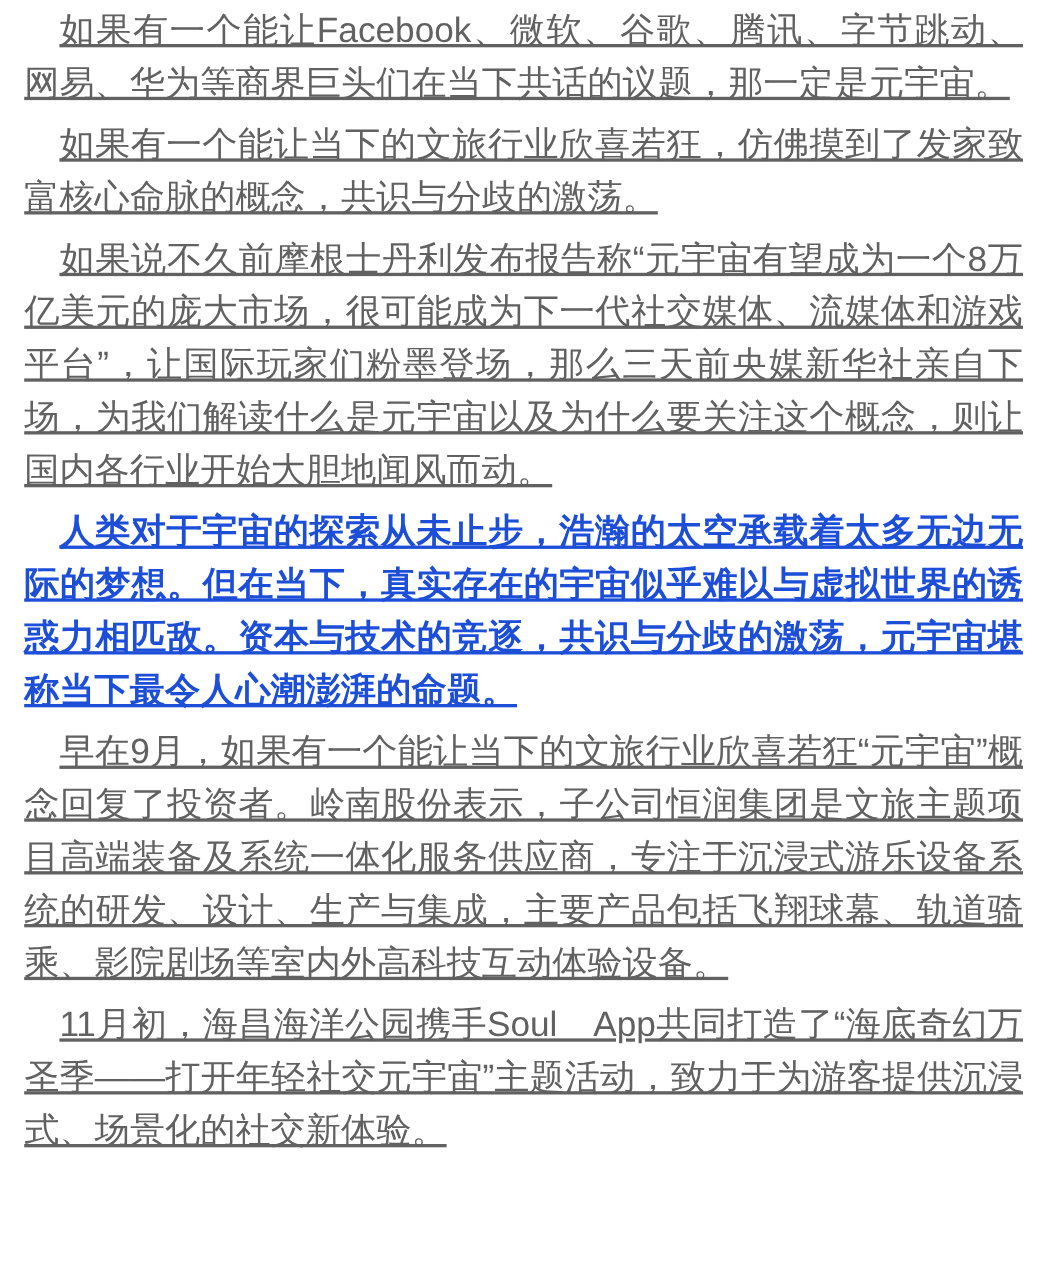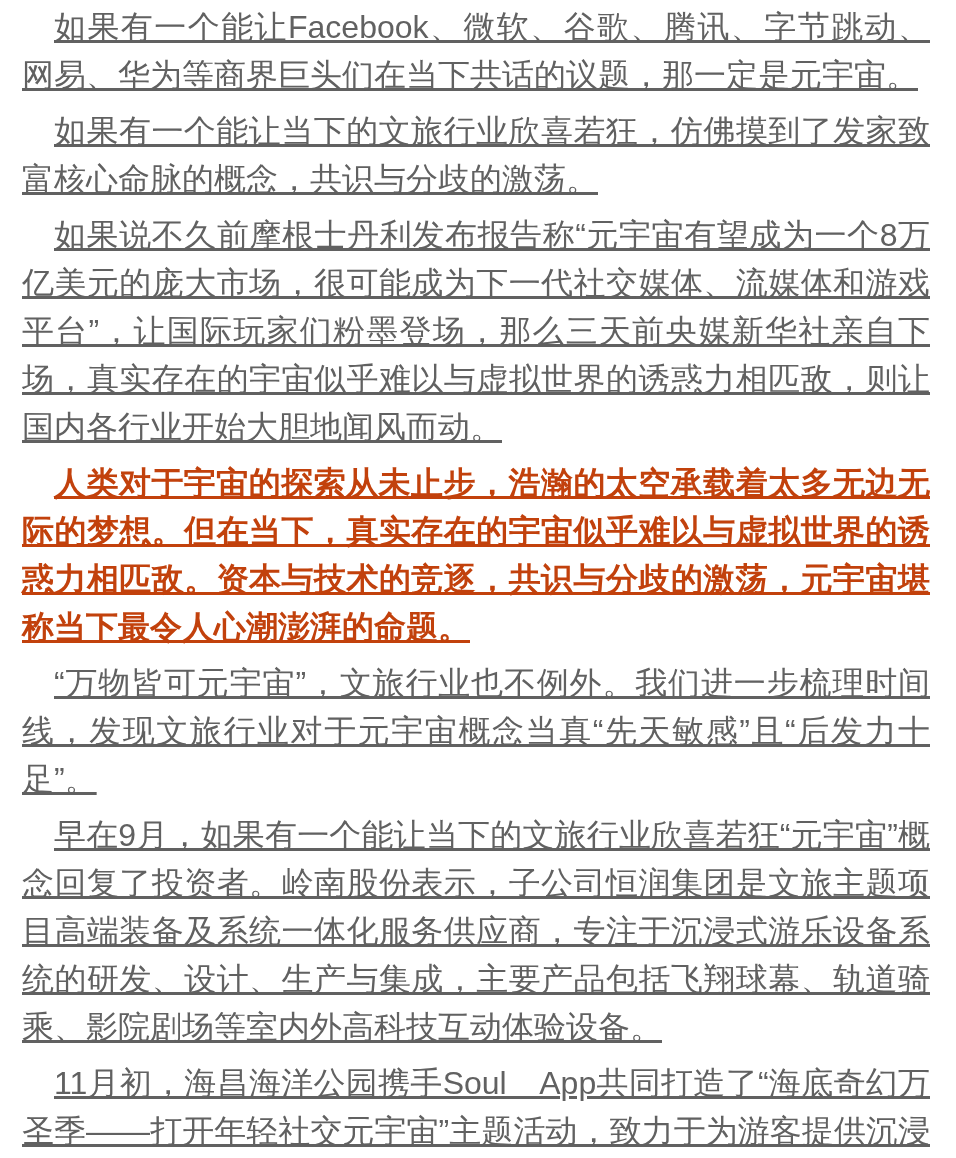--- a/index.html
+++ b/index.html
@@ -25,28 +25,27 @@
     line-height: 48px;
     color: #616161;
     text-align: justify;
     text-indent: 1em;
     letter-spacing: 0;
     word-break: break-all;
     text-decoration: underline;
   }
   .para.bold {
     font-weight: bold;
-    color: #c2410c;
+    color: #1d4ed8;
   }
 </style>
 </head>
 <body>
 
 <div class="article">
   <p class="para">如果有一个能让Facebook、微软、谷歌、腾讯、字节跳动、网易、华为等商界巨头们在当下共话的议题，那一定是元宇宙。</p>
   <p class="para">如果有一个能让当下的文旅行业欣喜若狂，仿佛摸到了发家致富核心命脉的概念，共识与分歧的激荡。</p>
-  <p class="para">如果说不久前摩根士丹利发布报告称“元宇宙有望成为一个8万亿美元的庞大市场，很可能成为下一代社交媒体、流媒体和游戏平台”，让国际玩家们粉墨登场，那么三天前央媒新华社亲自下场，真实存在的宇宙似乎难以与虚拟世界的诱惑力相匹敌，则让国内各行业开始大胆地闻风而动。</p>
+  <p class="para">如果说不久前摩根士丹利发布报告称“元宇宙有望成为一个8万亿美元的庞大市场，很可能成为下一代社交媒体、流媒体和游戏平台”，让国际玩家们粉墨登场，那么三天前央媒新华社亲自下场，为我们解读什么是元宇宙以及为什么要关注这个概念，则让国内各行业开始大胆地闻风而动。</p>
   <p class="para bold">人类对于宇宙的探索从未止步，浩瀚的太空承载着太多无边无际的梦想。但在当下，真实存在的宇宙似乎难以与虚拟世界的诱惑力相匹敌。资本与技术的竞逐，共识与分歧的激荡，元宇宙堪称当下最令人心潮澎湃的命题。</p>
-  <p class="para">“万物皆可元宇宙”，文旅行业也不例外。我们进一步梳理时间线，发现文旅行业对于元宇宙概念当真“先天敏感”且“后发力十足”。</p>
   <p class="para">早在9月，如果有一个能让当下的文旅行业欣喜若狂“元宇宙”概念回复了投资者。岭南股份表示，子公司恒润集团是文旅主题项目高端装备及系统一体化服务供应商，专注于沉浸式游乐设备系统的研发、设计、生产与集成，主要产品包括飞翔球幕、轨道骑乘、影院剧场等室内外高科技互动体验设备。</p>
   <p class="para">11月初，海昌海洋公园携手Soul　App共同打造了“海底奇幻万圣季——打开年轻社交元宇宙”主题活动，致力于为游客提供沉浸式、场景化的社交新体验。</p>
 
 </div>
 
 </body></html>

